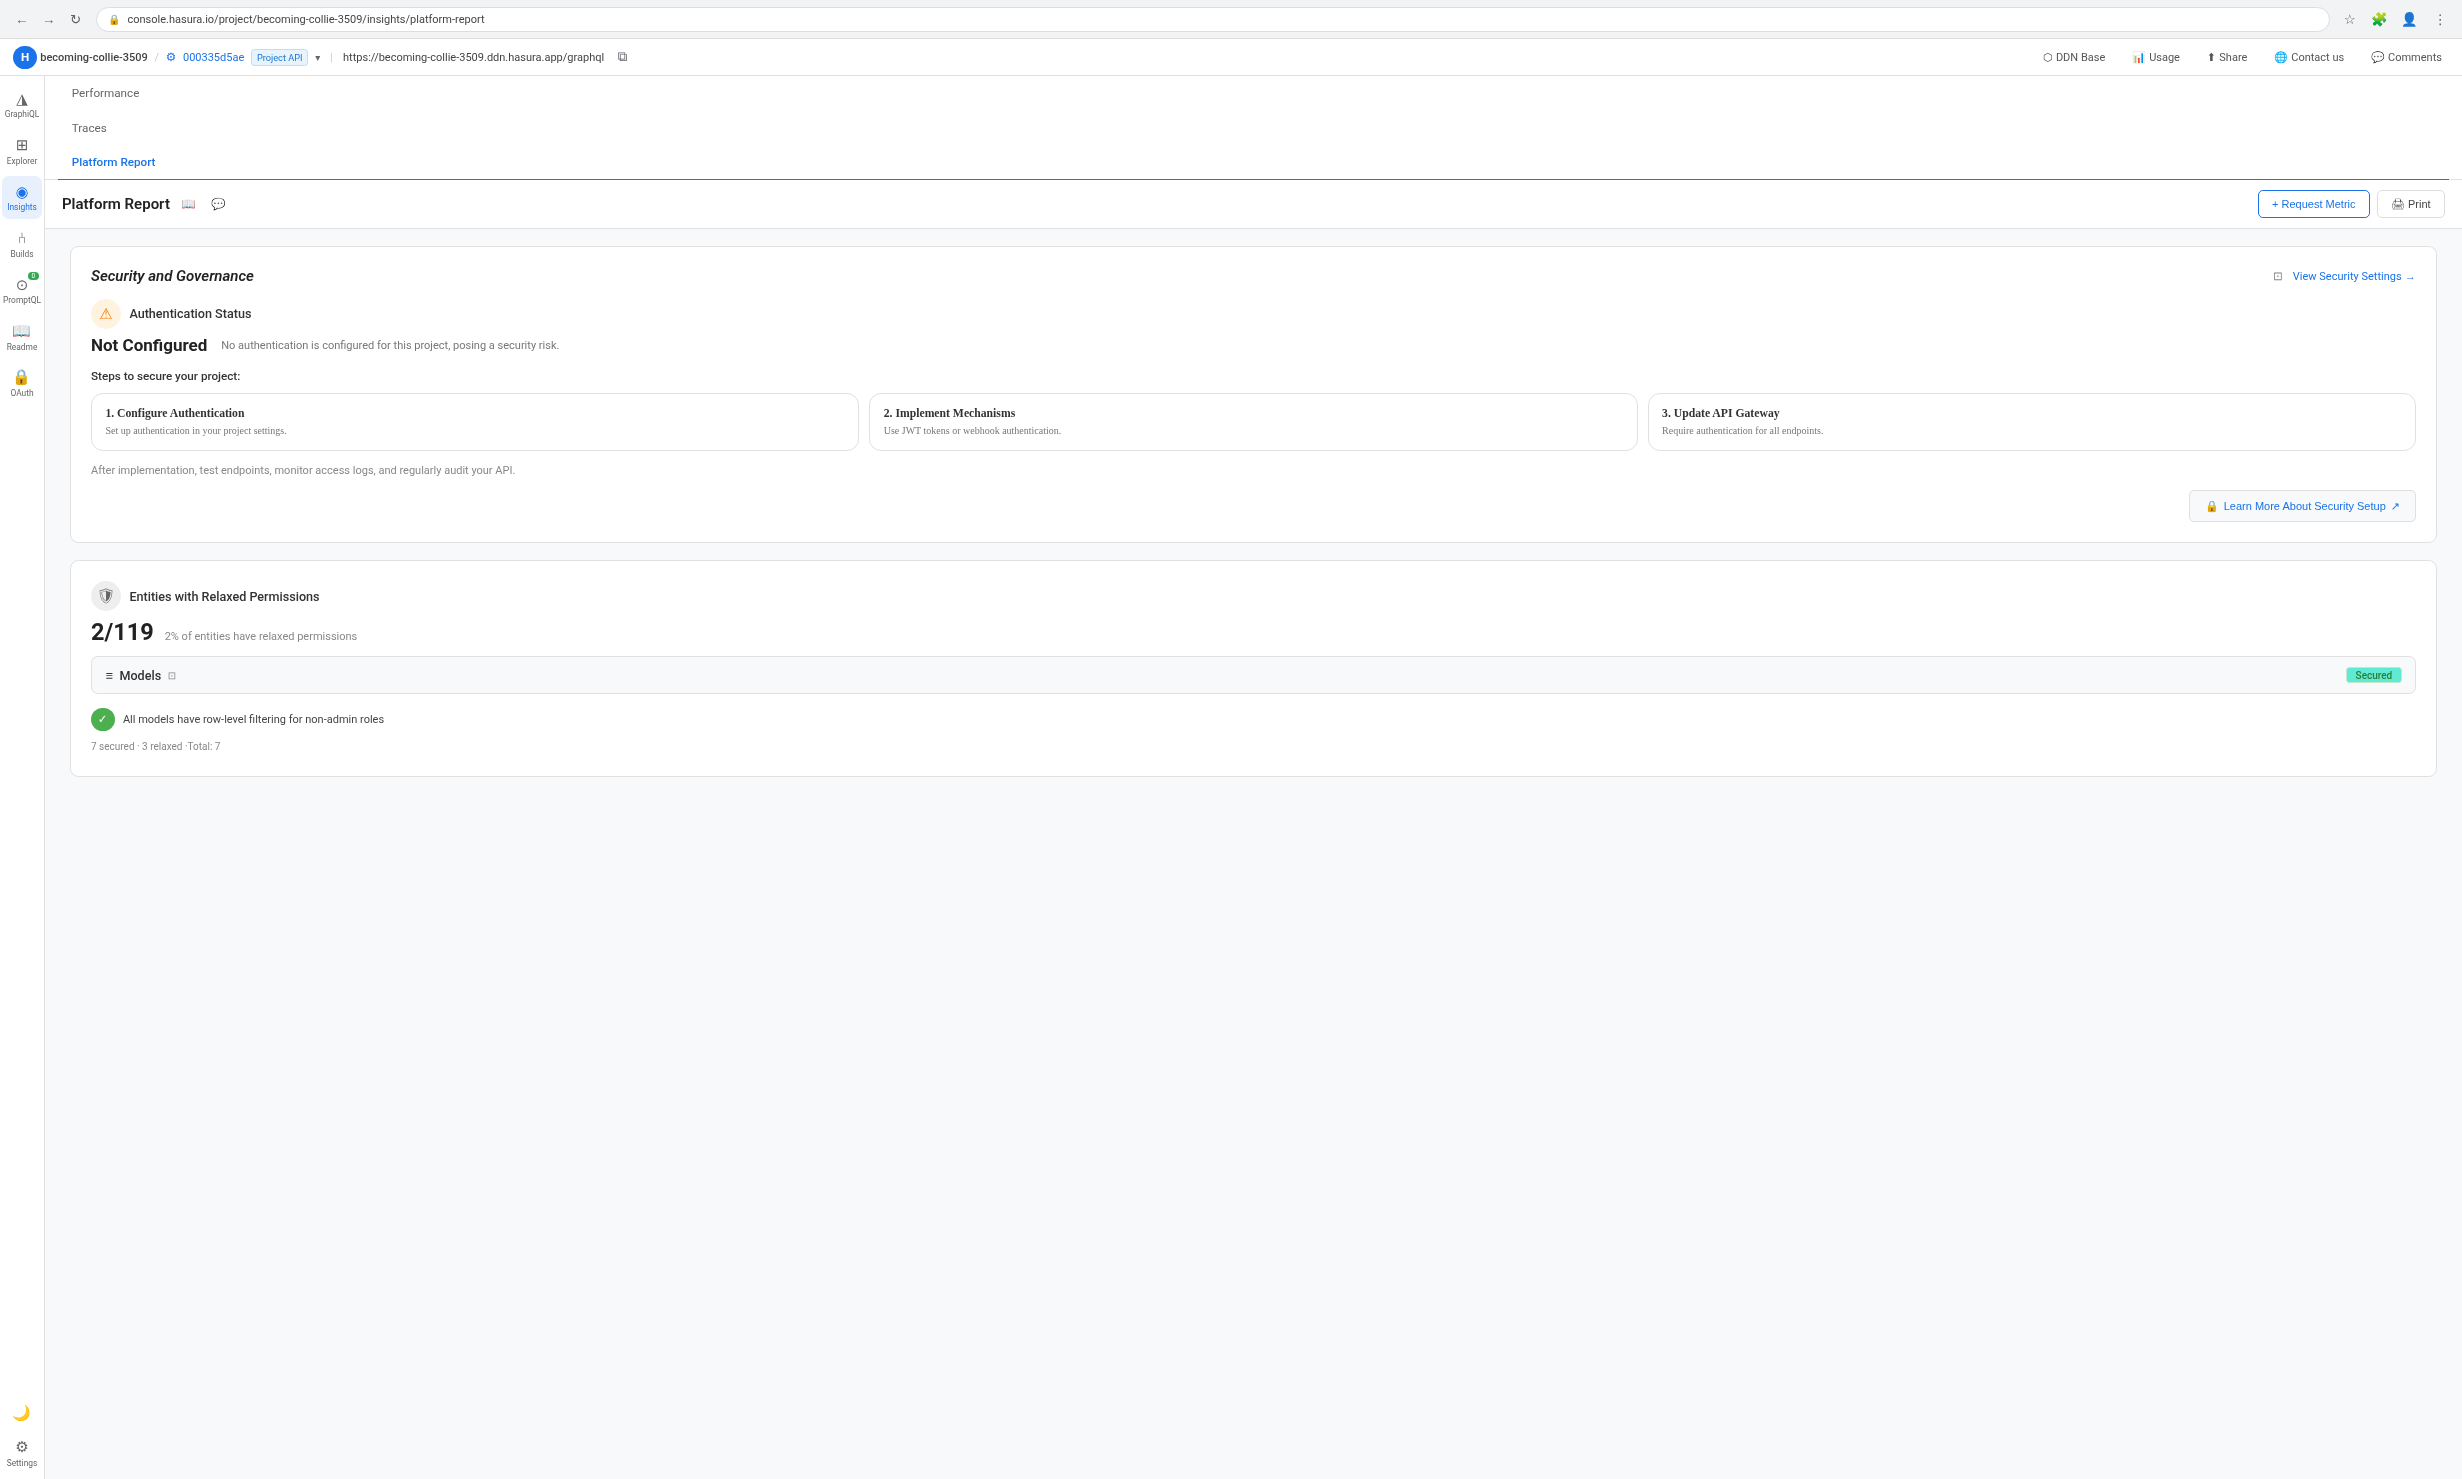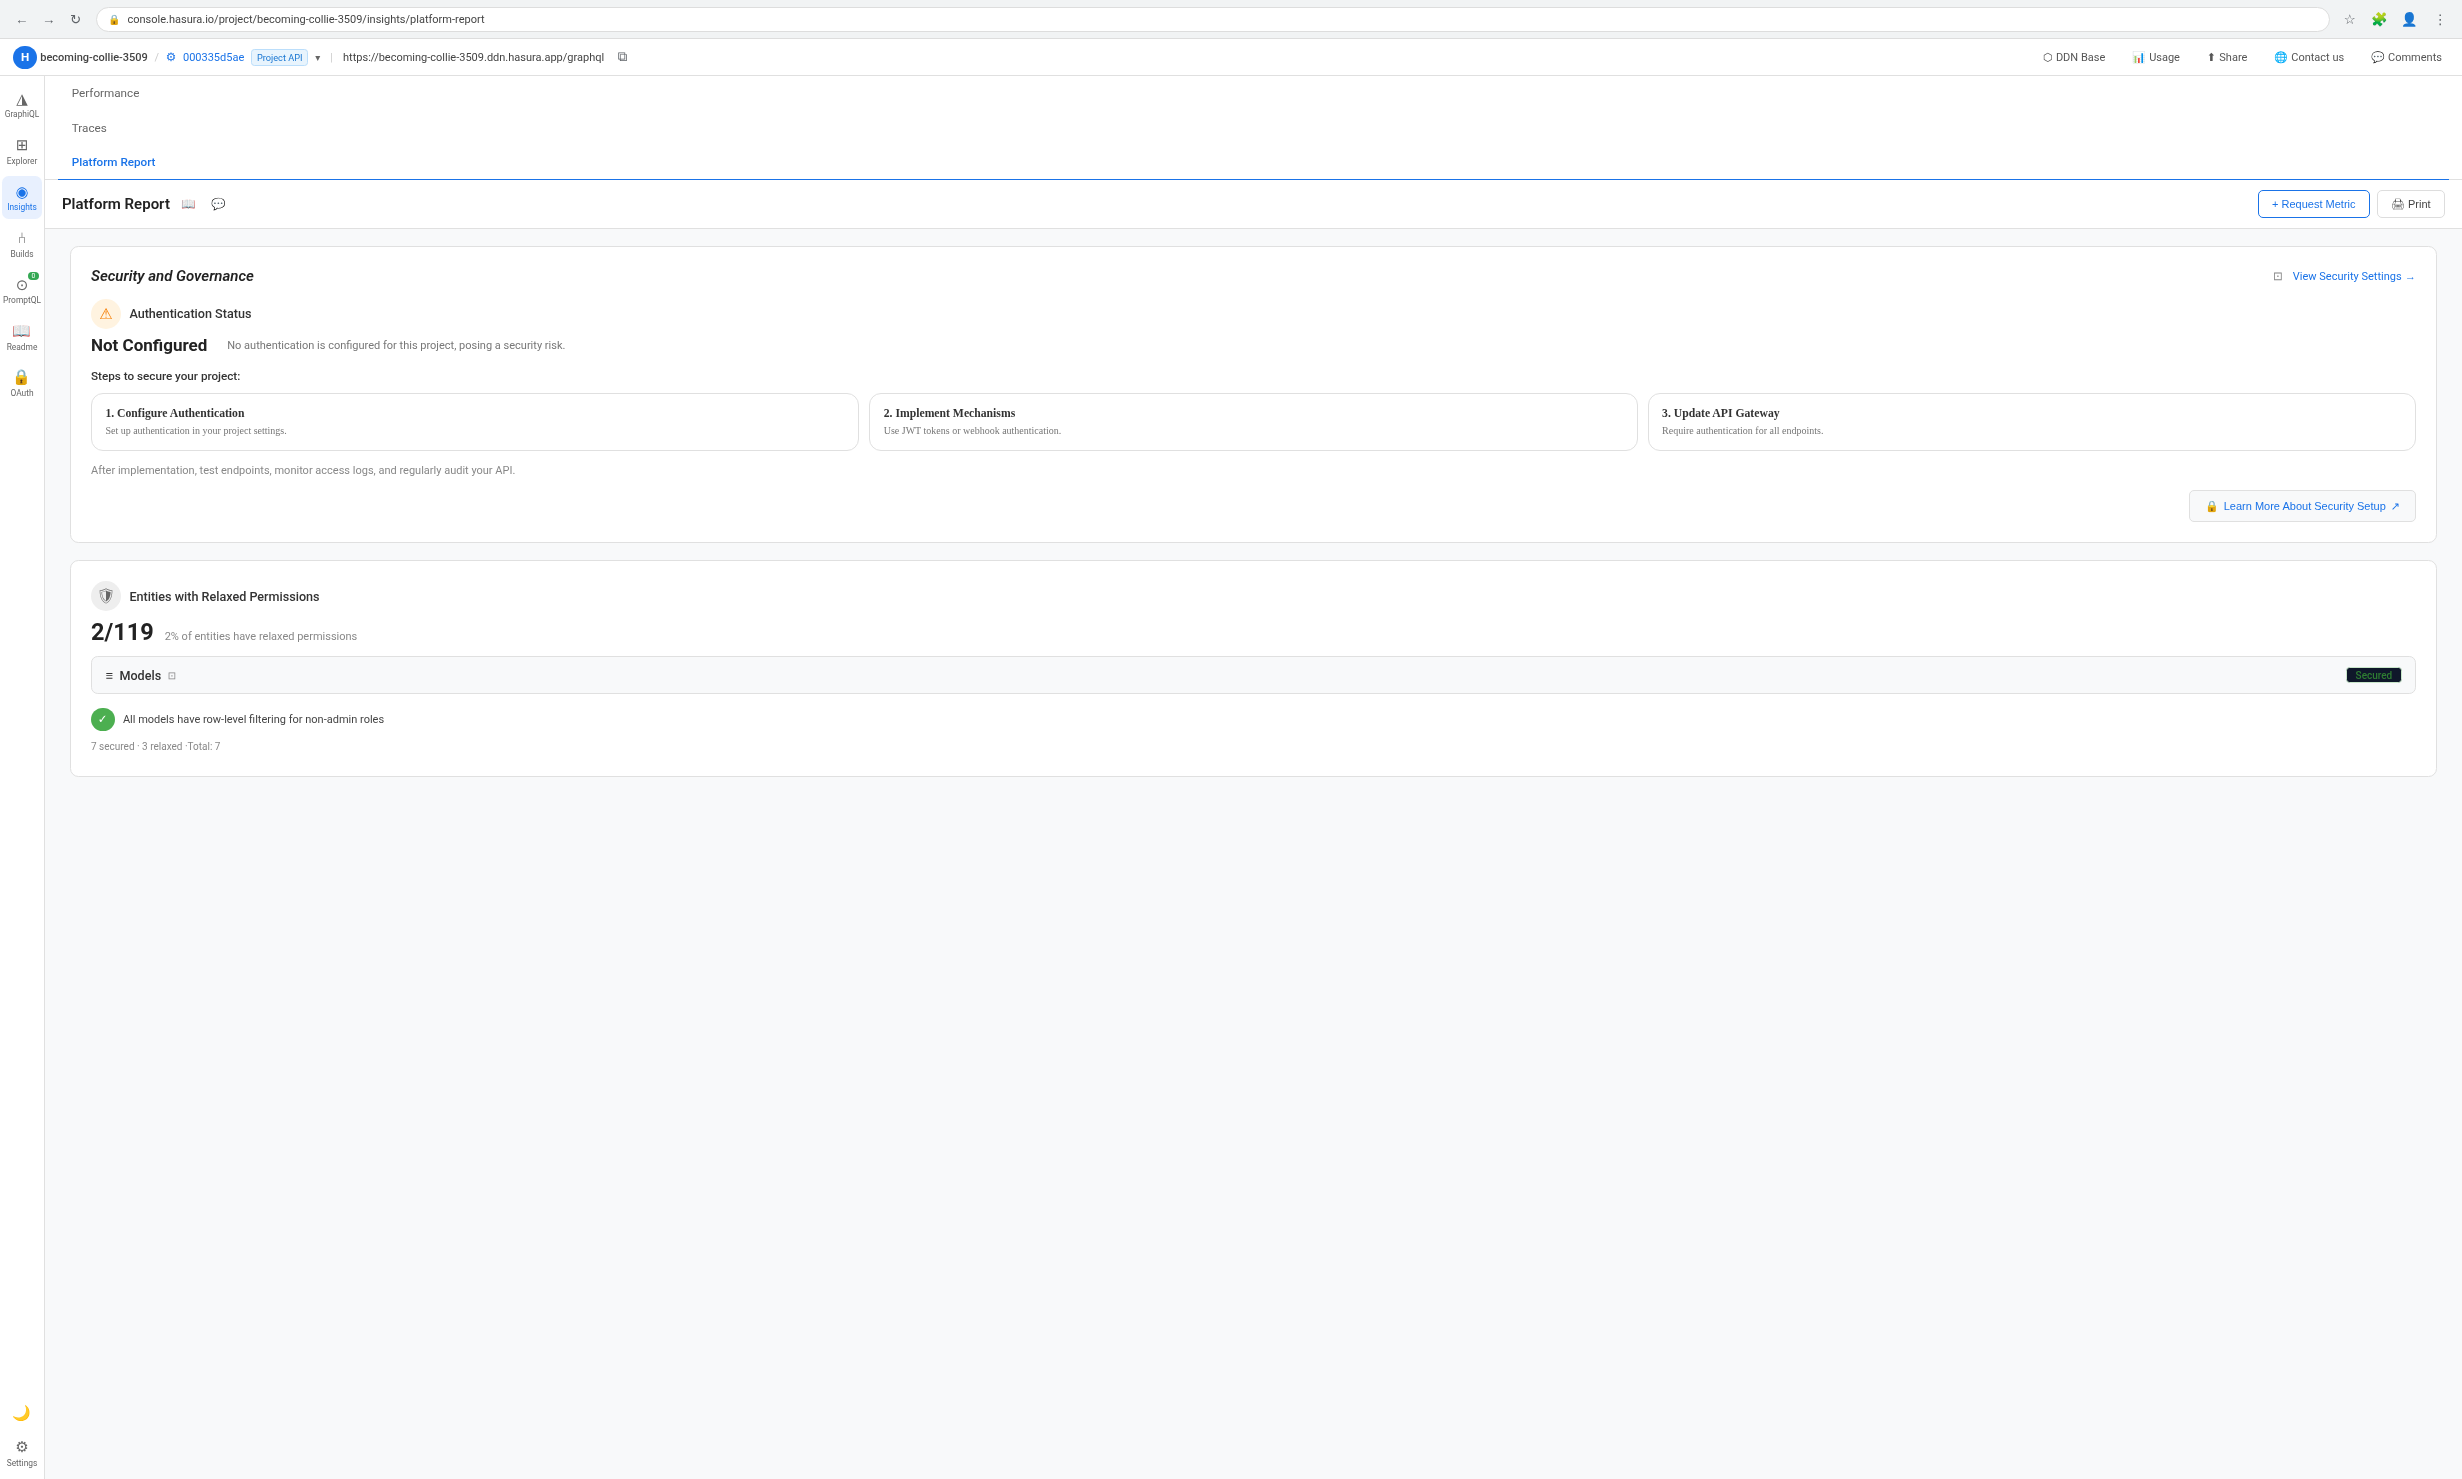--- a/index.html
+++ b/index.html
@@ -62,21 +62,21 @@
     .card-link-area { display: flex; align-items: center; gap: 10px; }
     .expand-icon { color: #888; font-size: 11.7px; cursor: pointer; }
 
     
     .section-header { display: flex; align-items: center; gap: 8.4px; margin-bottom: 6.7px; }
     .section-icon { width: 30px; height: 30px; border-radius: 50%; display: flex; align-items: center; justify-content: center; font-size: 15px; }
     .section-icon.warning { background: #fff3e0; color: #f57c00; }
     .section-icon.shield { background: #eeeeee; color: #666; }
     .section-title { font-size: 12.6px; font-weight: 500; color: #333; }
 
-    .status-row { display: flex; align-items: center; gap: 20px; margin-bottom: 13.4px; }
+    .status-row { display: flex; align-items: center; gap: 14px; margin-bottom: 13.4px; }
     .status-not-configured { font-size: 17px; font-weight: 700; color: #222; }
     .status-description { font-size: 11px; color: #777; }
 
     .steps-title { font-size: 11.7px; font-weight: 500; color: #333; margin-bottom: 10px; }
     .steps-grid { display: grid; grid-template-columns: 1fr 1fr 1fr; gap: 10px; margin-bottom: 13.4px; }
     .step-card { border: 0.8px solid #e0e0e0; border-radius: 12px; padding: 13.4px; font-family: Liberation Serif, serif; }
     .step-title { font-size: 11.7px; font-weight: 600; color: #333; margin-bottom: 5px; }
     .step-desc { font-size: 10px; color: #777; }
 
     .after-steps { font-size: 11px; color: #888; margin-bottom: 13.4px; }
@@ -84,21 +84,21 @@
     .learn-more-btn { background: #f8f9fa; border: 0.8px solid #e0e0e0; border-radius: 5px; padding: 8.4px 15px; cursor: pointer; font-size: 11px; color: #1a73e8; display: flex; align-items: center; gap: 5px; float: right; }
     .btn-clearfix { clear: both; }
 
     
     .entity-count { display: flex; align-items: baseline; gap: 11px; margin-bottom: 10px; }
     .entity-number { font-size: 23.5px; font-weight: 700; color: #222; }
     .entity-desc { font-size: 11px; color: #888; }
 
     .models-header { display: flex; align-items: center; justify-content: space-between; padding: 10px 13.4px; background: #f8f9fa; border: 0.8px solid #e0e0e0; border-radius: 6.7px; margin-bottom: 6.7px; }
     .models-title { display: flex; align-items: center; gap: 6.7px; font-size: 12.6px; font-weight: 500; color: #333; }
-    .secured-badge { background: #0f172a; color: #2e7d32; border: 0.8px solid #c8e6c9; border-radius: 3.4px; padding: 1.7px 8.4px; font-size: 10px; font-weight: 500; }
+    .secured-badge { background: #5eead4; color: #2e7d32; border: 0.8px solid #c8e6c9; border-radius: 3.4px; padding: 1.7px 8.4px; font-size: 10px; font-weight: 500; }
 
     .model-check { display: flex; align-items: center; gap: 8.4px; padding: 6.7px 0; }
     .check-icon { width: 23.5px; height: 23.5px; background: #4caf50; border-radius: 50%; display: flex; align-items: center; justify-content: center; color: white; font-size: 11.7px; flex-shrink: 0; }
     .check-text { font-size: 11px; color: #444; }
     .model-stats { font-size: 10px; color: #888; padding: 3.4px 0; }
 
     
     ::-webkit-scrollbar { width: 6.7px; }
     ::-webkit-scrollbar-track { background: #f1f1f1; }
     ::-webkit-scrollbar-thumb { background: #ccc; border-radius: 3.4px; }

